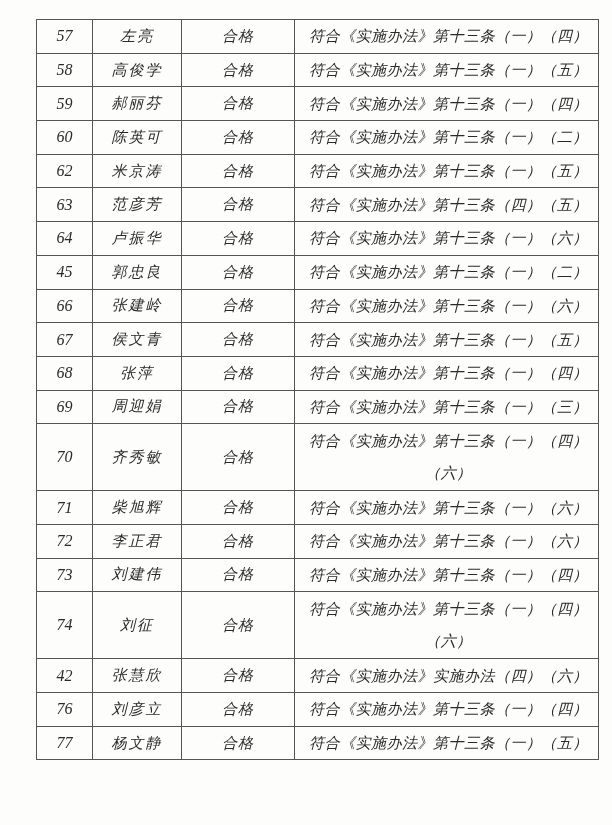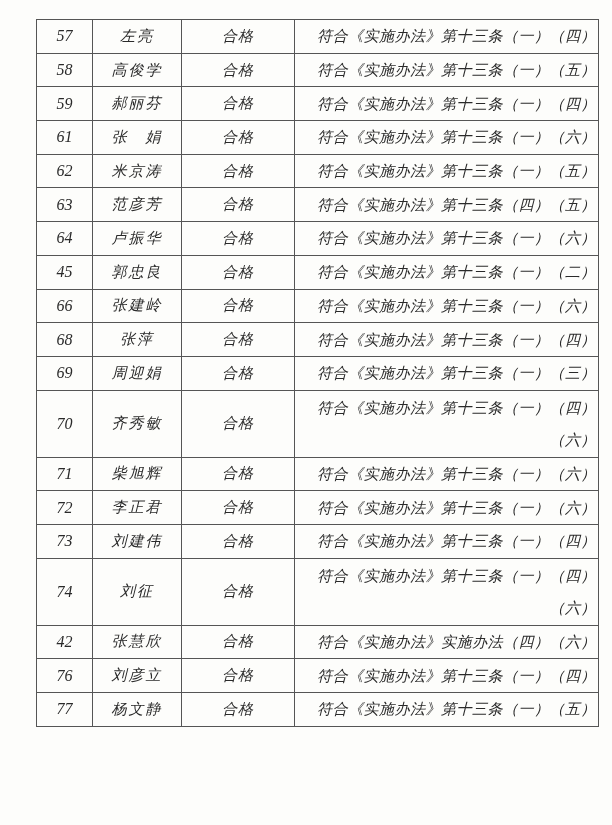--- a/index.html
+++ b/index.html
@@ -5,21 +5,21 @@
   html, body { margin: 0; padding: 0; background: #fdfdfb; }
   body { width: 612px; height: 825px; position: relative; overflow: hidden;
          font-family: "DejaVu Serif", "Liberation Serif", serif; color: #2a2a2a; }
   table.doc { position: absolute; left: 36px; top: 19px; border-collapse: collapse;
               width: 563px; table-layout: fixed; font-style: italic; }
   table.doc td { border: 1px solid #555; font-size: 15px; text-align: center;
                  vertical-align: middle; padding: 0; height: 32.7px; }
   table.doc td.num { width: 55px; font-family: "Liberation Serif", serif; font-size: 16px; }
   table.doc td.name { width: 88px; letter-spacing: 2px; }
   table.doc td.res { width: 112px; letter-spacing: 1px; }
-  table.doc td.basis { text-align: right; padding-left: 6px; padding-right: 2px; line-height: 32px;
+  table.doc td.basis { text-align: center; padding-left: 6px; padding-right: 2px; line-height: 32px;
                        letter-spacing: 0.5px; }
   table.doc tr.tall td { height: 66px; }
 </style>
 </head>
 <body>
 
 <table class="doc">
   <tbody>
     <tr>
         <td class="num">57</td>
@@ -33,24 +33,24 @@
         <td class="res">合格</td>
         <td class="basis">符合《实施办法》第十三条（一）（五）</td>
       </tr>
     <tr>
         <td class="num">59</td>
         <td class="name">郝丽芬</td>
         <td class="res">合格</td>
         <td class="basis">符合《实施办法》第十三条（一）（四）</td>
       </tr>
     <tr>
-        <td class="num">61</td>
-        <td class="name">张　娟</td>
+        <td class="num">60</td>
+        <td class="name">陈英可</td>
         <td class="res">合格</td>
-        <td class="basis">符合《实施办法》第十三条（一）（六）</td>
+        <td class="basis">符合《实施办法》第十三条（一）（二）</td>
       </tr>
     <tr>
         <td class="num">62</td>
         <td class="name">米京涛</td>
         <td class="res">合格</td>
         <td class="basis">符合《实施办法》第十三条（一）（五）</td>
       </tr>
     <tr>
         <td class="num">63</td>
         <td class="name">范彦芳</td>
@@ -67,20 +67,26 @@
         <td class="num">45</td>
         <td class="name">郭忠良</td>
         <td class="res">合格</td>
         <td class="basis">符合《实施办法》第十三条（一）（二）</td>
       </tr>
     <tr>
         <td class="num">66</td>
         <td class="name">张建岭</td>
         <td class="res">合格</td>
         <td class="basis">符合《实施办法》第十三条（一）（六）</td>
+      </tr>
+    <tr>
+        <td class="num">67</td>
+        <td class="name">侯文青</td>
+        <td class="res">合格</td>
+        <td class="basis">符合《实施办法》第十三条（一）（五）</td>
       </tr>
     <tr>
         <td class="num">68</td>
         <td class="name">张萍</td>
         <td class="res">合格</td>
         <td class="basis">符合《实施办法》第十三条（一）（四）</td>
       </tr>
     <tr>
         <td class="num">69</td>
         <td class="name">周迎娟</td>

